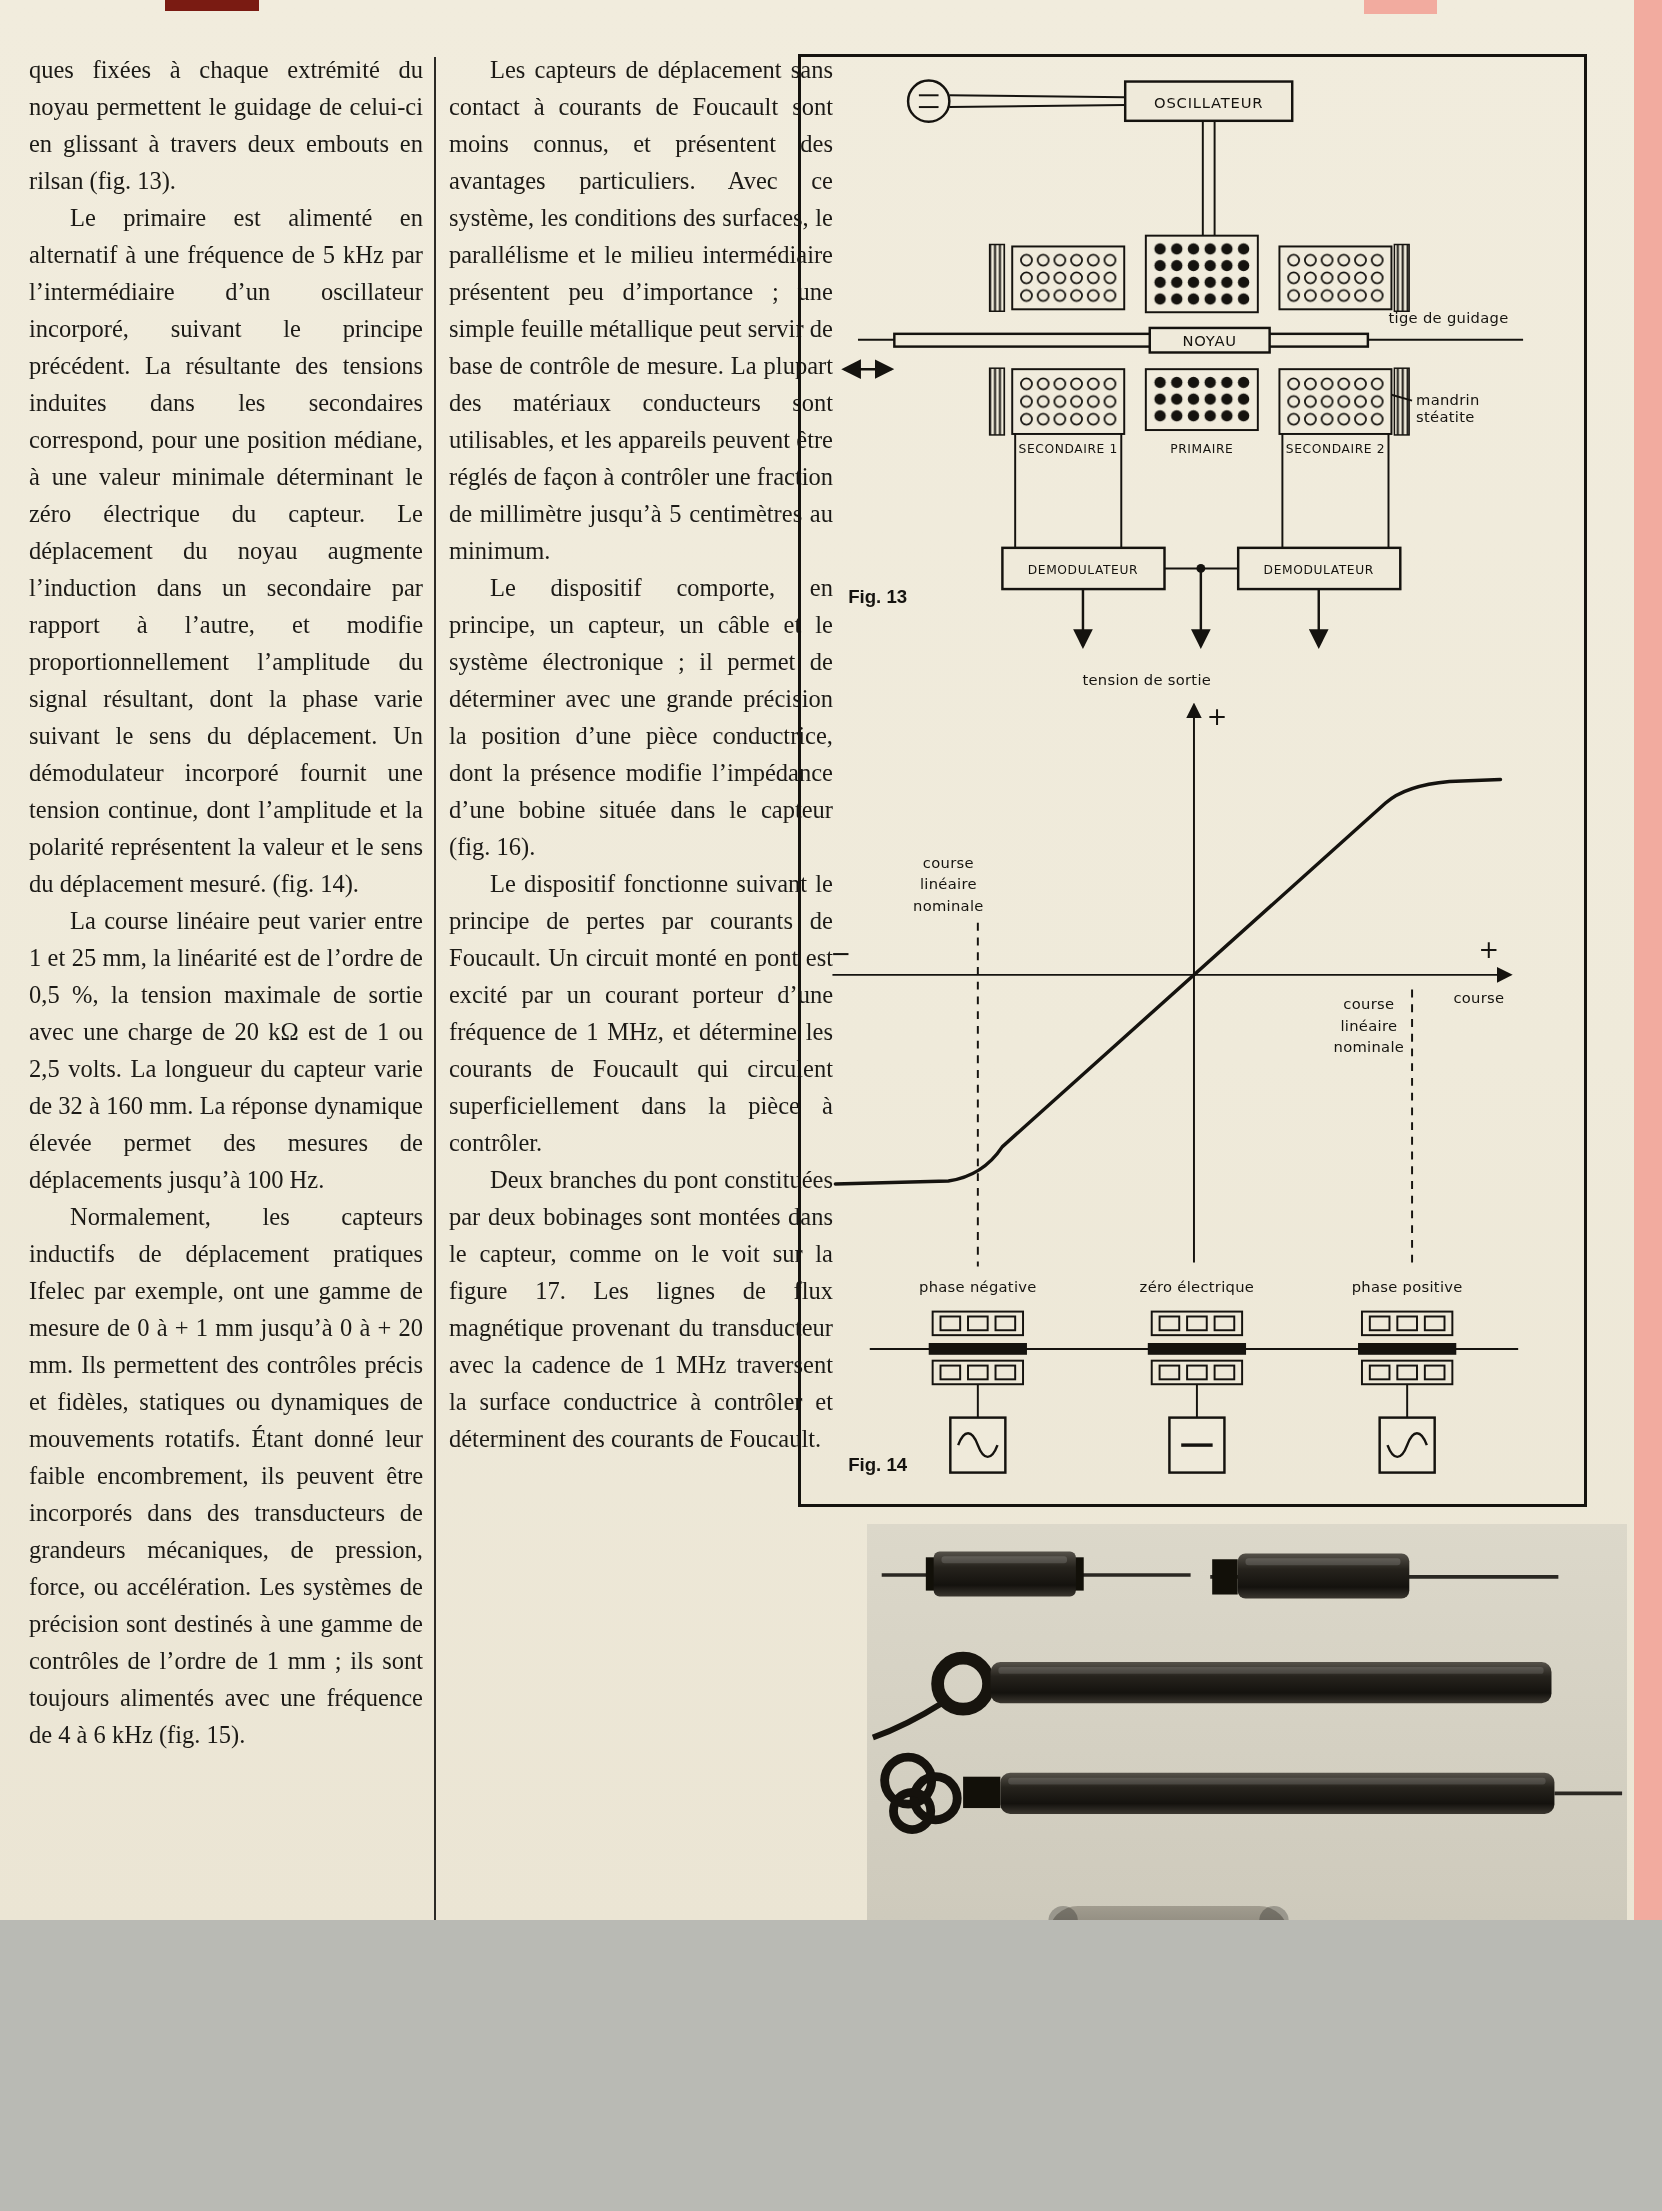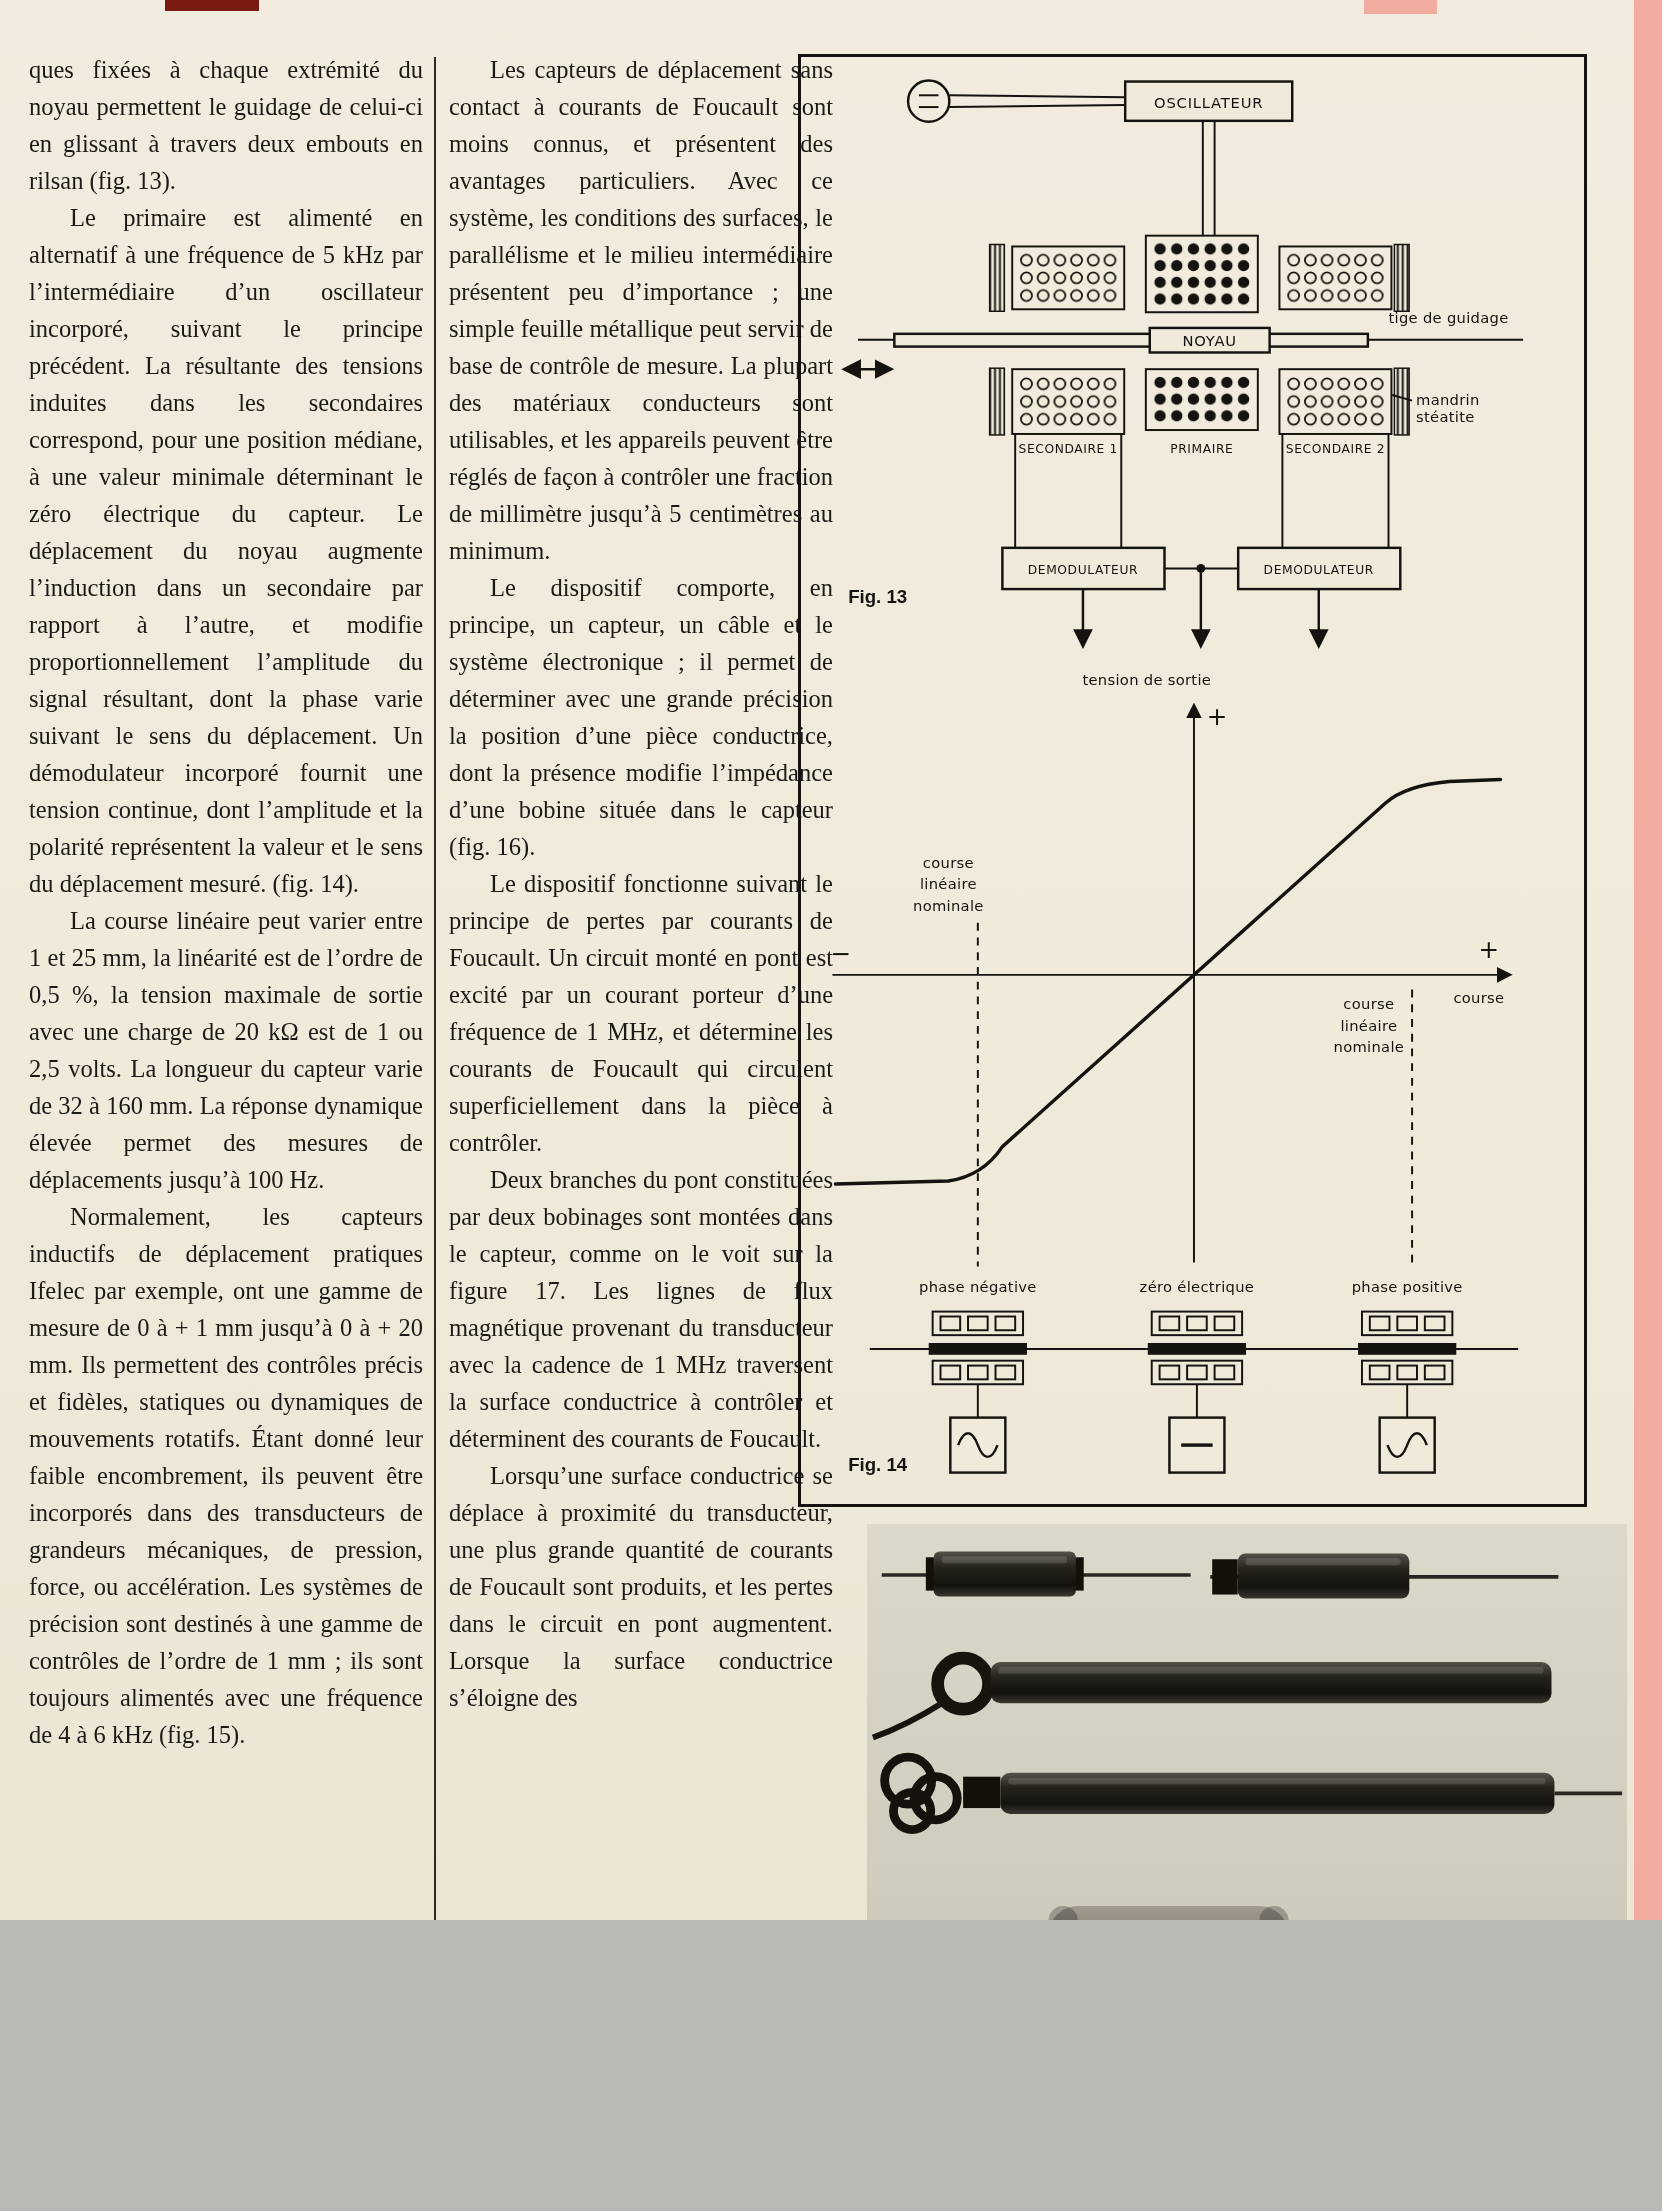--- a/index.html
+++ b/index.html
@@ -79,21 +79,20 @@
     <p class="para indent">Le primaire est alimenté en alternatif à une fréquence de 5 kHz par l’intermédiaire d’un oscillateur incorporé, suivant le principe précédent. La résultante des tensions induites dans les secondaires correspond, pour une position médiane, à une valeur minimale déterminant le zéro électrique du capteur. Le déplacement du noyau augmente l’induction dans un secondaire par rapport à l’autre, et modifie proportionnellement l’amplitude du signal résultant, dont la phase varie suivant le sens du déplacement. Un démodulateur incorporé fournit une tension continue, dont l’amplitude et la polarité représentent la valeur et le sens du déplacement mesuré. (fig. 14).</p>
     <p class="para indent">La course linéaire peut varier entre 1 et 25 mm, la linéarité est de l’ordre de 0,5 %, la tension maximale de sortie avec une charge de 20 kΩ est de 1 ou 2,5 volts. La longueur du capteur varie de 32 à 160 mm. La réponse dynamique élevée permet des mesures de déplacements jusqu’à 100 Hz.</p>
     <p class="para indent">Normalement, les capteurs inductifs de déplacement pratiques Ifelec par exemple, ont une gamme de mesure de 0 à + 1 mm jusqu’à 0 à + 20 mm. Ils permettent des contrôles précis et fidèles, statiques ou dynamiques de mouvements rotatifs. Étant donné leur faible encombrement, ils peuvent être incorporés dans des transducteurs de grandeurs mécaniques, de pression, force, ou accélération. Les systèmes de précision sont destinés à une gamme de contrôles de l’ordre de 1 mm ; ils sont toujours alimentés avec une fréquence de 4 à 6 kHz (fig. 15).</p>
   </div>
 
   <div class="col col-middle">
     <p class="para indent">Les capteurs de déplacement sans contact à courants de Foucault sont moins connus, et présentent des avantages particuliers. Avec ce système, les conditions des surfaces, le parallélisme et le milieu intermédiaire présentent peu d’importance ; une simple feuille métallique peut servir de base de contrôle de mesure. La plupart des matériaux conducteurs sont utilisables, et les appareils peuvent être réglés de façon à contrôler une fraction de millimètre jusqu’à 5 centimètres au minimum.</p>
     <p class="para indent">Le dispositif comporte, en principe, un capteur, un câble et le système électronique ; il permet de déterminer avec une grande précision la position d’une pièce conductrice, dont la présence modifie l’impédance d’une bobine située dans le capteur (fig. 16).</p>
     <p class="para indent">Le dispositif fonctionne suivant le principe de pertes par courants de Foucault. Un circuit monté en pont est excité par un courant porteur d’une fréquence de 1 MHz, et détermine les courants de Foucault qui circulent superficiellement dans la pièce à contrôler.</p>
     <p class="para indent">Deux branches du pont constituées par deux bobinages sont montées dans le capteur, comme on le voit sur la figure 17. Les lignes de flux magnétique provenant du transducteur avec la cadence de 1 MHz traversent la surface conductrice à contrôler et déterminent des courants de Foucault.</p>
-    <p class="para indent">Lorsqu’une surface conductrice se déplace à proximité du transducteur, une plus grande quantité de courants de Foucault sont produits, et les pertes dans le circuit en pont augmentent. Lorsque la surface conductrice s’éloigne des</p>
   </div>
 
   <div class="figpanel">
     <svg viewBox="0 0 797 1474" preserveAspectRatio="none">
       <defs>
         <pattern id="pOpen" width="17" height="18" patternUnits="userSpaceOnUse">
           <circle cx="8.5" cy="9" r="5.6" fill="none" stroke="#15130f" stroke-width="1.8"></circle>
         </pattern>
         <pattern id="pFill" width="17" height="17" patternUnits="userSpaceOnUse">
           <circle cx="8.5" cy="8.5" r="5.8" fill="#15130f"></circle>

